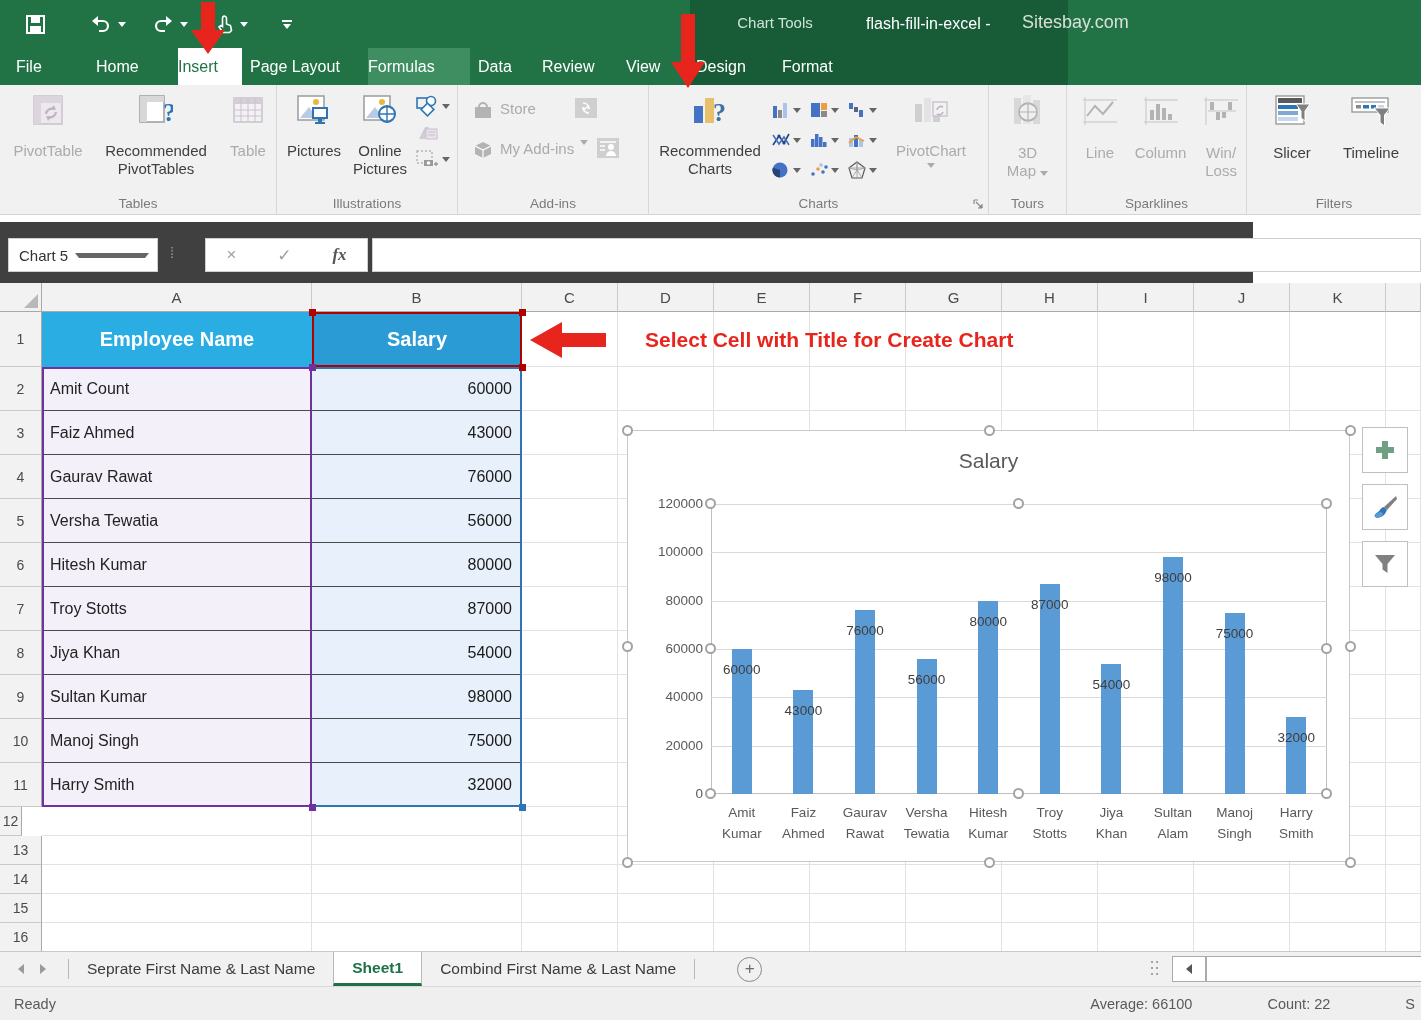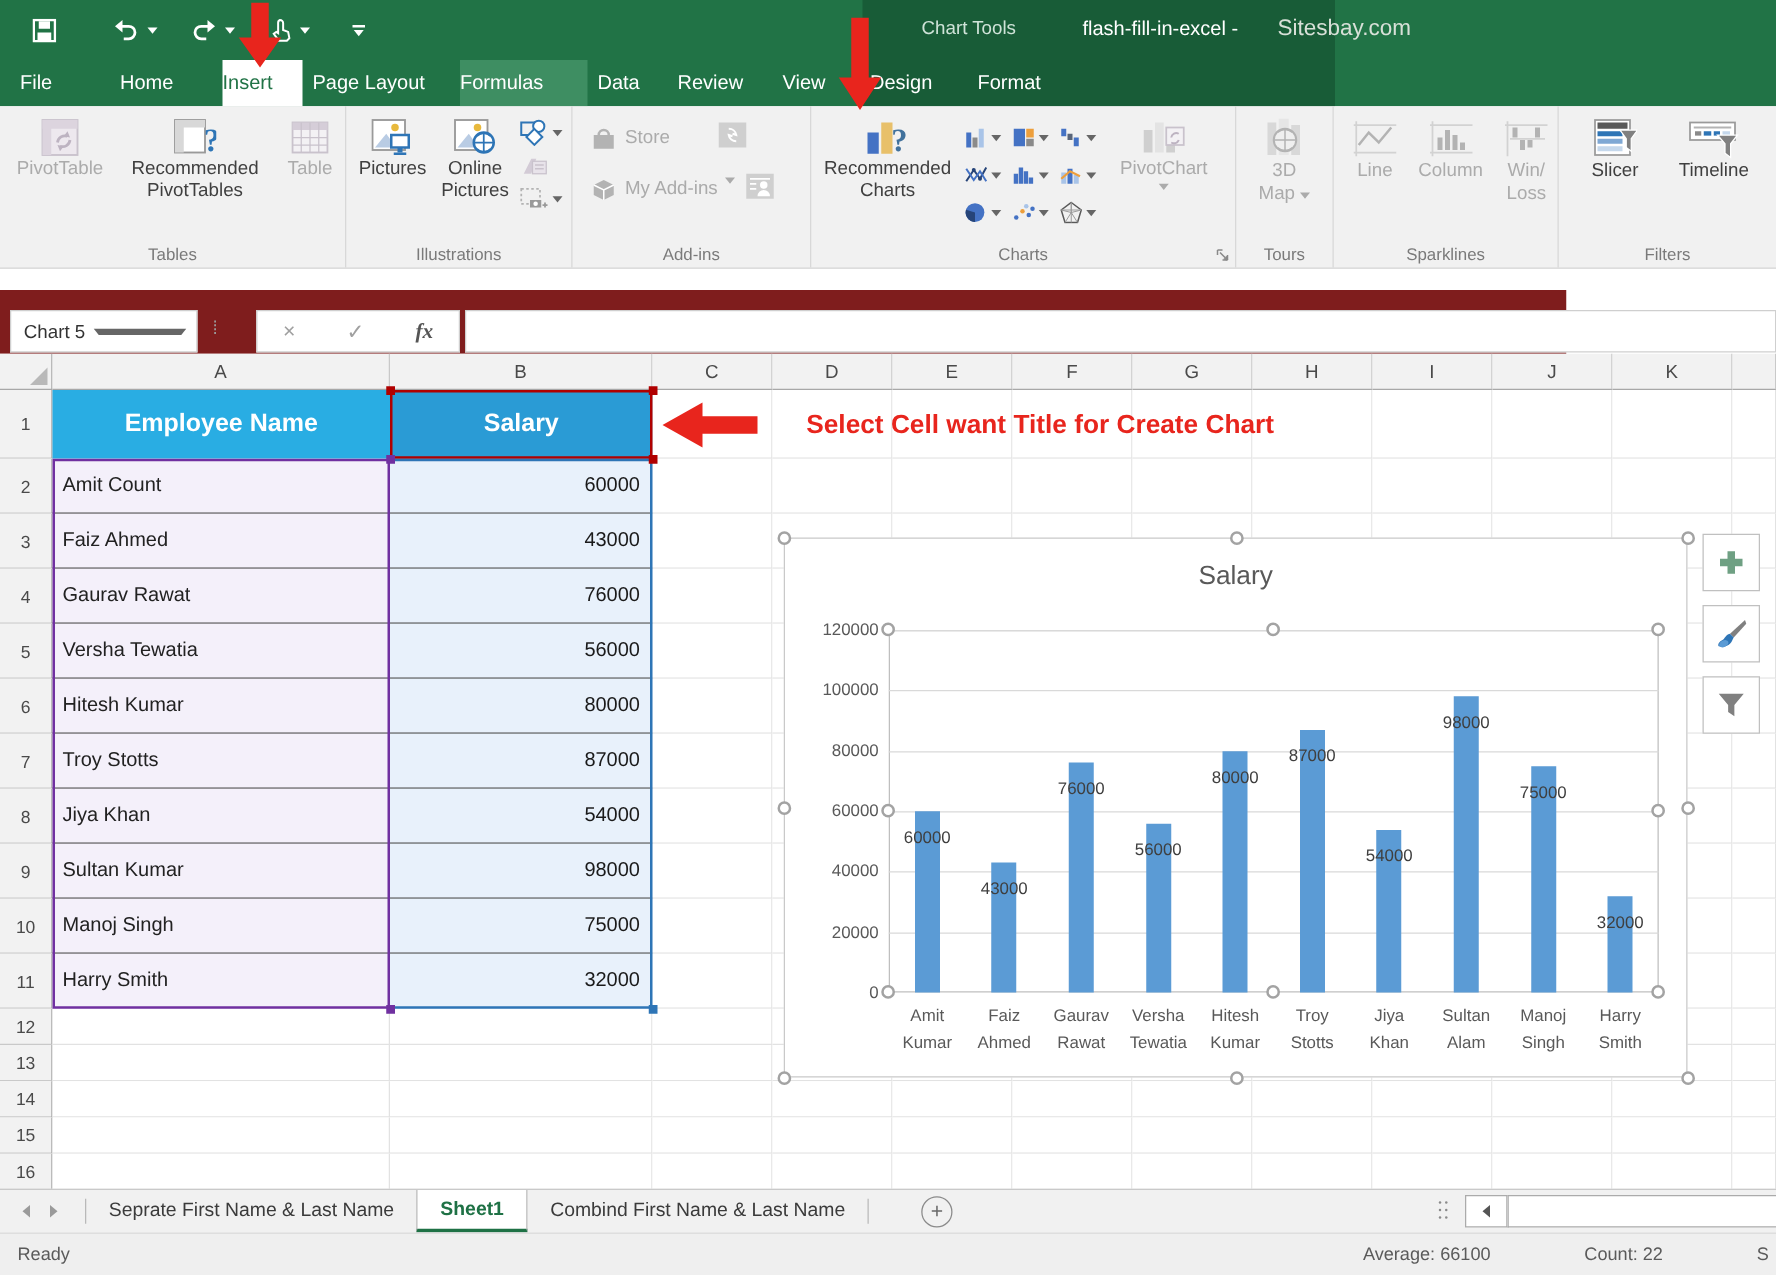--- a/index.html
+++ b/index.html
@@ -28,33 +28,33 @@
           color:#CFE3D8;font-size:15px;gap:8px;}
 
   
   #ribbon{position:absolute;left:0;top:85px;width:1421px;height:130px;background:#F1F1F1;
           border-bottom:1px solid #D5D5D5;}
   .rgroup{position:absolute;top:0;height:129px;border-right:1px solid #D8D8D8;}
   .rg-label{position:absolute;bottom:3px;left:0;right:0;text-align:center;
             color:#7A7A7A;font-size:13.5px;}
   .rg-body{position:absolute;left:0;top:4px;right:0;bottom:22px;display:flex;align-items:flex-start;}
   .bigbtn{display:flex;flex-direction:column;align-items:center;padding-top:5px;cursor:pointer;}
-  .bigbtn .blabel{font-size:15px;line-height:18px;text-align:center;color:#3F3F3F;margin-top:0;}
+  .bigbtn .blabel{font-size:15px;line-height:18px;text-align:center;color:#3F3F3F;margin-top:16px;}
   .bigbtn.disabled .blabel{color:#ABABAB;}
   .ic{display:inline-block;}
   .smallstack{display:flex;flex-direction:column;gap:6px;padding-top:6px;}
   .smallrow{display:flex;align-items:center;gap:3px;}
   .addin-row{display:flex;align-items:flex-start;gap:6px;font-size:15px;color:#ABABAB;cursor:pointer;}
   .minigrid{display:grid;grid-template-columns:repeat(3,38px);grid-auto-rows:30px;
             padding-top:6px;margin-left:4px;}
   .minicell{display:flex;align-items:center;gap:2px;cursor:pointer;}
   .launcher{position:absolute;right:4px;bottom:4px;width:12px;height:12px;}
 
   
-  #formularow{position:absolute;left:0;top:232px;width:1253px;height:67px;background:#7f1d1d;}
+  #formularow{position:absolute;left:0;top:222px;width:1253px;height:67px;background:#404040;}
   .namebox{position:absolute;left:8px;top:16px;width:150px;height:34px;background:#fff;
            border:1px solid #CFCFCF;display:flex;align-items:center;}
   .namebox span{flex:1;padding-left:10px;font-size:15px;color:#333;}
   .nb-drag{position:absolute;left:170px;top:22px;color:#9a9a9a;font-size:15px;letter-spacing:-1px;}
   .fxbox{position:absolute;left:205px;top:16px;width:163px;height:34px;background:#fff;
          border:1px solid #CFCFCF;display:flex;align-items:center;justify-content:space-around;}
   .fxbox .x{color:#A0A0A0;font-size:17px;}
   .fxbox .ck{color:#A0A0A0;font-size:17px;}
   .fxbox .fx{color:#555;font-size:17px;font-style:italic;font-family:"Liberation Serif",serif;font-weight:bold;}
   .fbar{position:absolute;left:372px;top:16px;width:1049px;height:34px;background:#fff;
@@ -687,21 +687,21 @@
       <div class="gc cell" style="left: 522px; top: 480px; width: 96px; height: 44px; position: absolute;"></div>
       <div class="gc cell" style="left: 618px; top: 480px; width: 96px; height: 44px; position: absolute;"></div>
       <div class="gc cell" style="left: 714px; top: 480px; width: 96px; height: 44px; position: absolute;"></div>
       <div class="gc cell" style="left: 810px; top: 480px; width: 96px; height: 44px; position: absolute;"></div>
       <div class="gc cell" style="left: 906px; top: 480px; width: 96px; height: 44px; position: absolute;"></div>
       <div class="gc cell" style="left: 1002px; top: 480px; width: 96px; height: 44px; position: absolute;"></div>
       <div class="gc cell" style="left: 1098px; top: 480px; width: 96px; height: 44px; position: absolute;"></div>
       <div class="gc cell" style="left: 1194px; top: 480px; width: 96px; height: 44px; position: absolute;"></div>
       <div class="gc cell" style="left: 1290px; top: 480px; width: 96px; height: 44px; position: absolute;"></div>
       <div class="gc cell" style="left: 1386px; top: 480px; width: 35px; height: 44px; position: absolute;"></div>
-      <div class="gc grhead" style="left: 0px; top: 524px; width: 42px; height: 29px; position: absolute;">12</div>
+      <div class="gc grhead" style="left: 0px; top: 524px; width: 22px; height: 29px; position: absolute;">12</div>
       <div class="gc cell" style="left: 42px; top: 524px; width: 270px; height: 29px; position: absolute;"></div>
       <div class="gc cell" style="left: 312px; top: 524px; width: 210px; height: 29px; position: absolute;"></div>
       <div class="gc cell" style="left: 522px; top: 524px; width: 96px; height: 29px; position: absolute;"></div>
       <div class="gc cell" style="left: 618px; top: 524px; width: 96px; height: 29px; position: absolute;"></div>
       <div class="gc cell" style="left: 714px; top: 524px; width: 96px; height: 29px; position: absolute;"></div>
       <div class="gc cell" style="left: 810px; top: 524px; width: 96px; height: 29px; position: absolute;"></div>
       <div class="gc cell" style="left: 906px; top: 524px; width: 96px; height: 29px; position: absolute;"></div>
       <div class="gc cell" style="left: 1002px; top: 524px; width: 96px; height: 29px; position: absolute;"></div>
       <div class="gc cell" style="left: 1098px; top: 524px; width: 96px; height: 29px; position: absolute;"></div>
       <div class="gc cell" style="left: 1194px; top: 524px; width: 96px; height: 29px; position: absolute;"></div>
@@ -764,21 +764,21 @@
   <div class="selB1"></div>
   <div class="selA"></div>
   <div class="selB"></div>
   <div class="hsq" style="left:309px;top:309px;background:#B00000"></div>
   <div class="hsq" style="left:519px;top:309px;background:#B00000"></div>
   <div class="hsq" style="left:519px;top:364px;background:#B00000"></div>
   <div class="hsq" style="left:309px;top:364px;background:#7030A0"></div>
   <div class="hsq" style="left:309px;top:804px;background:#7030A0"></div>
   <div class="hsq" style="left:519px;top:804px;background:#2E75B6"></div>
 
-  <div class="annot-text">Select Cell want Title for Create Chart</div>
+  <div class="annot-text">Select Cell with Title for Create Chart</div>
   <svg class="arrowsvg" style="left:528px;top:320px" width="80" height="40">
     <polygon points="2,20 34,2 34,13 78,13 78,27 34,27 34,38" fill="#E8251D"></polygon>
   </svg>
   <svg class="arrowsvg" style="left:186px;top:2px" width="44" height="54">
     <polygon points="15,0 29,0 29,28 39,28 22,52 5,28 15,28" fill="#E8251D"></polygon>
   </svg>
   <svg class="arrowsvg" style="left:666px;top:14px" width="44" height="76">
     <polygon points="15,0 29,0 29,48 39,48 22,74 5,48 15,48" fill="#E8251D"></polygon>
   </svg>
 

